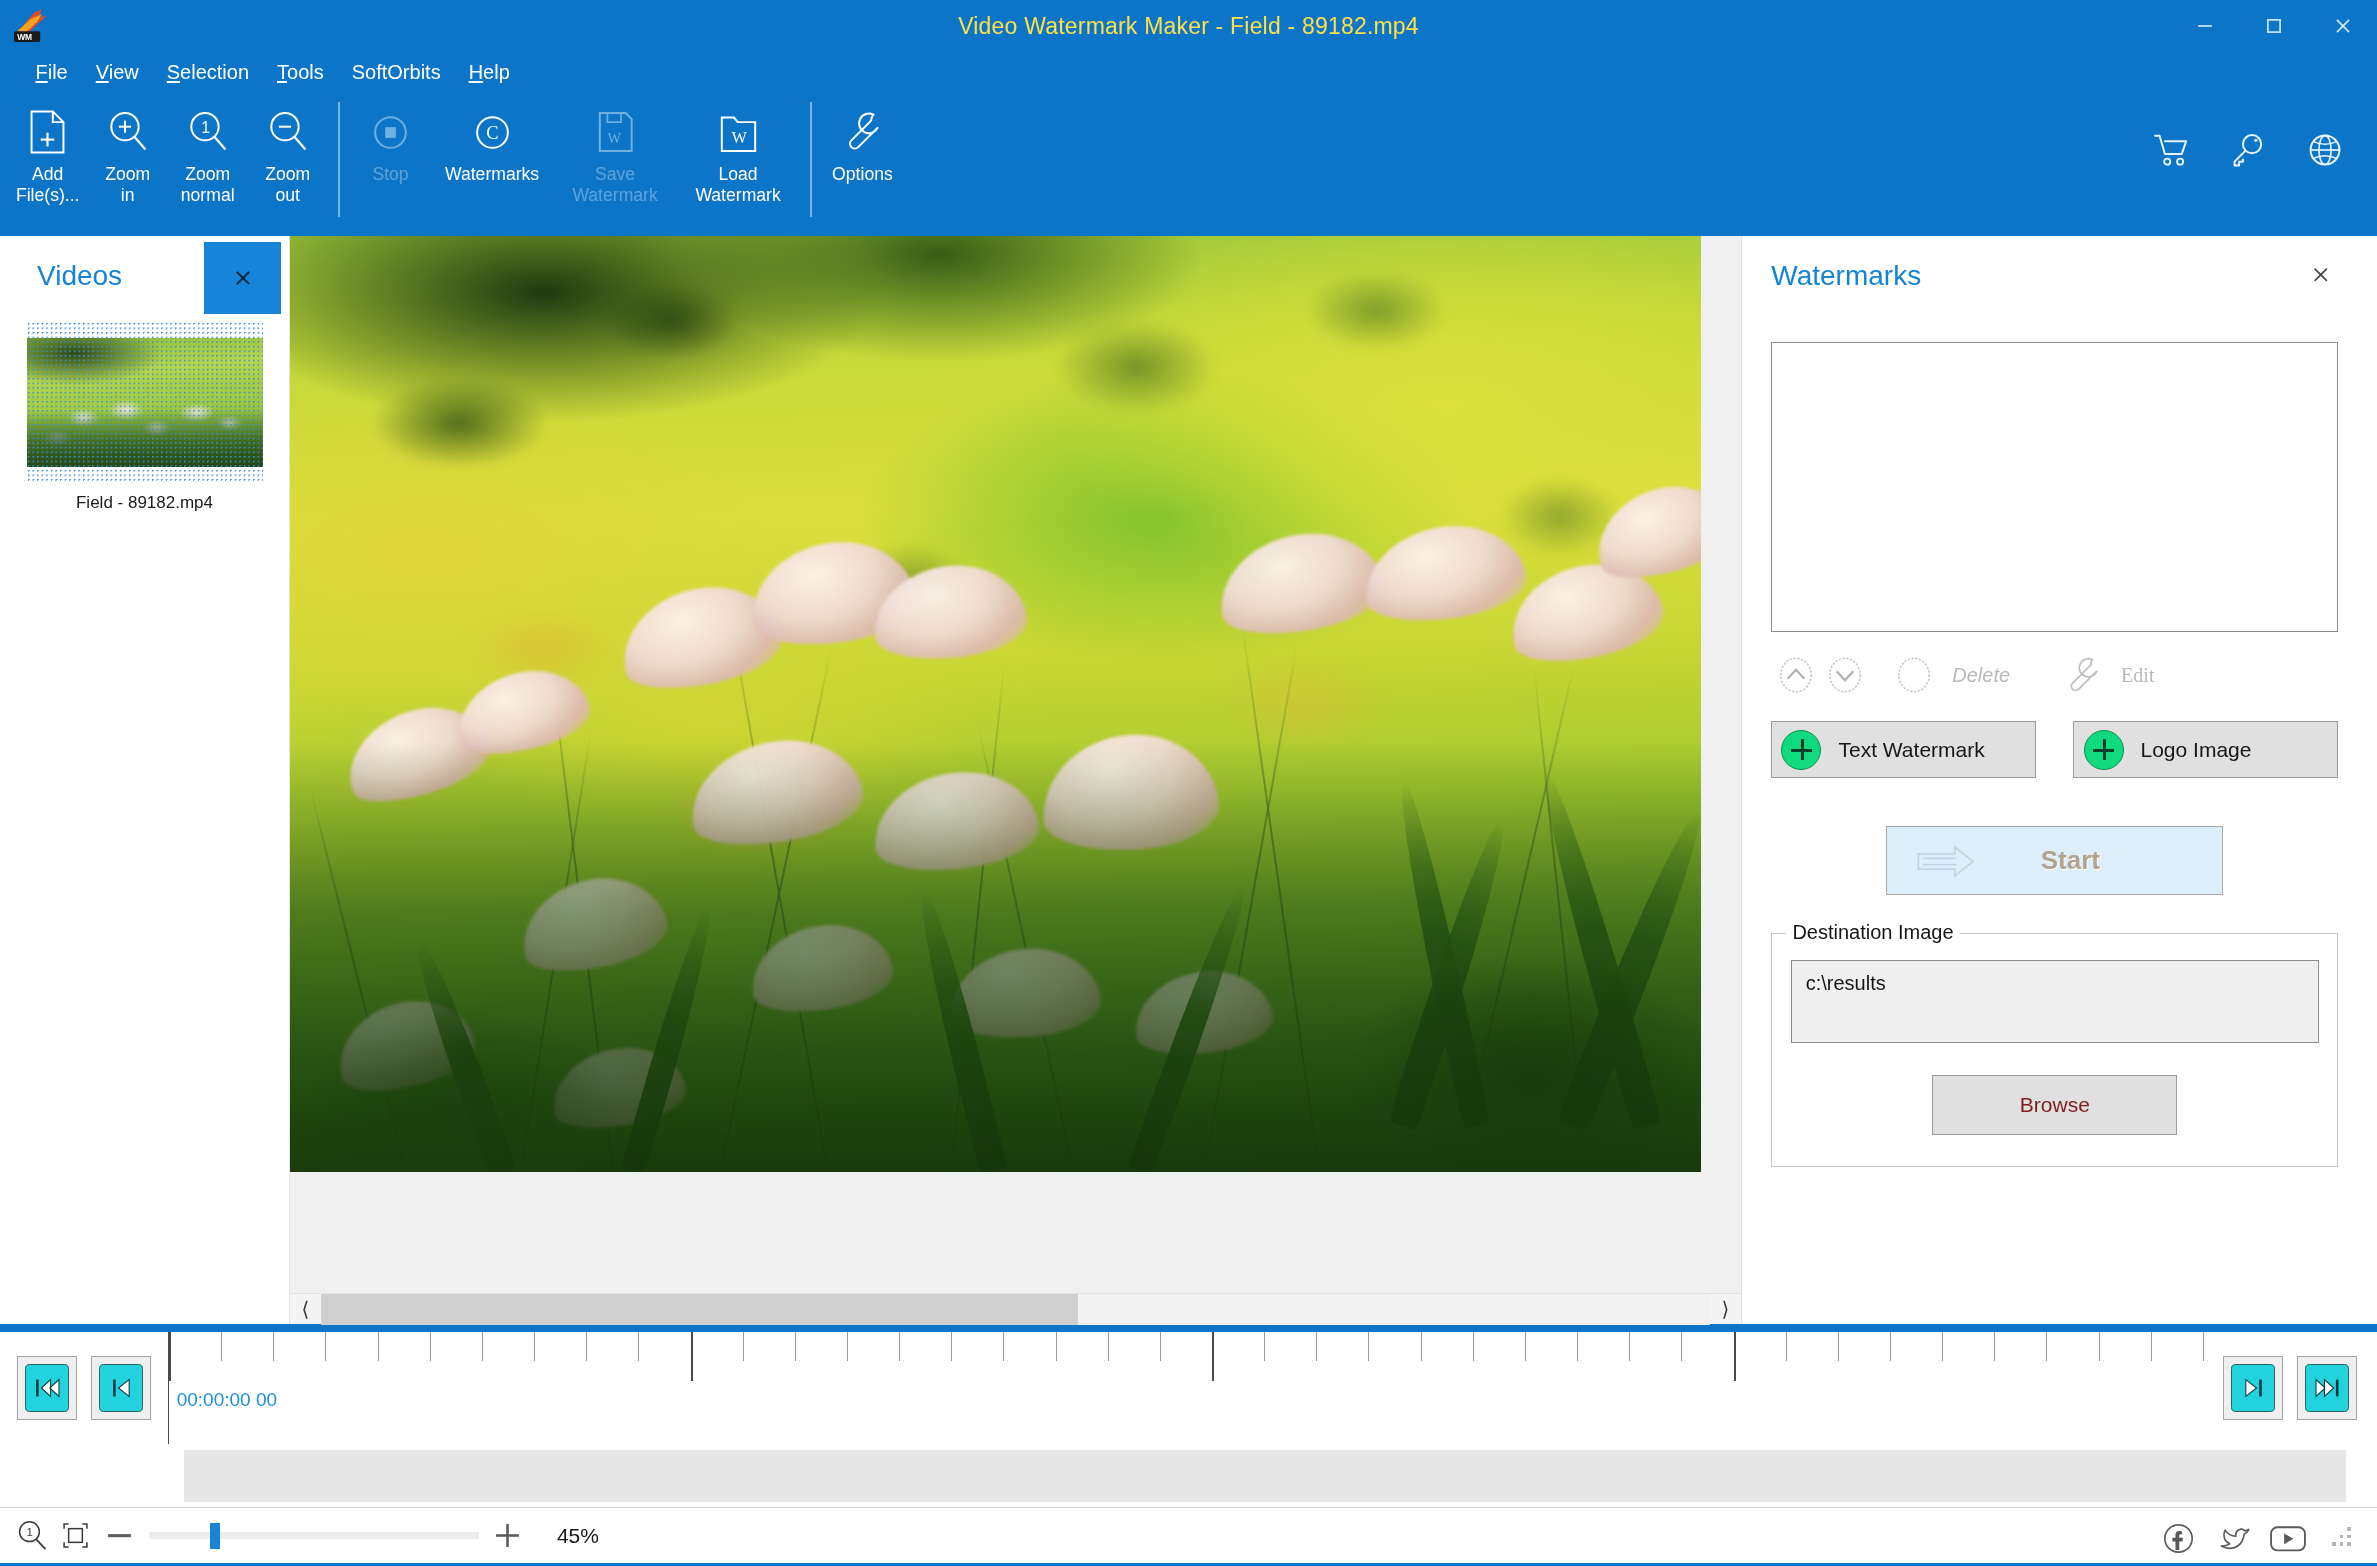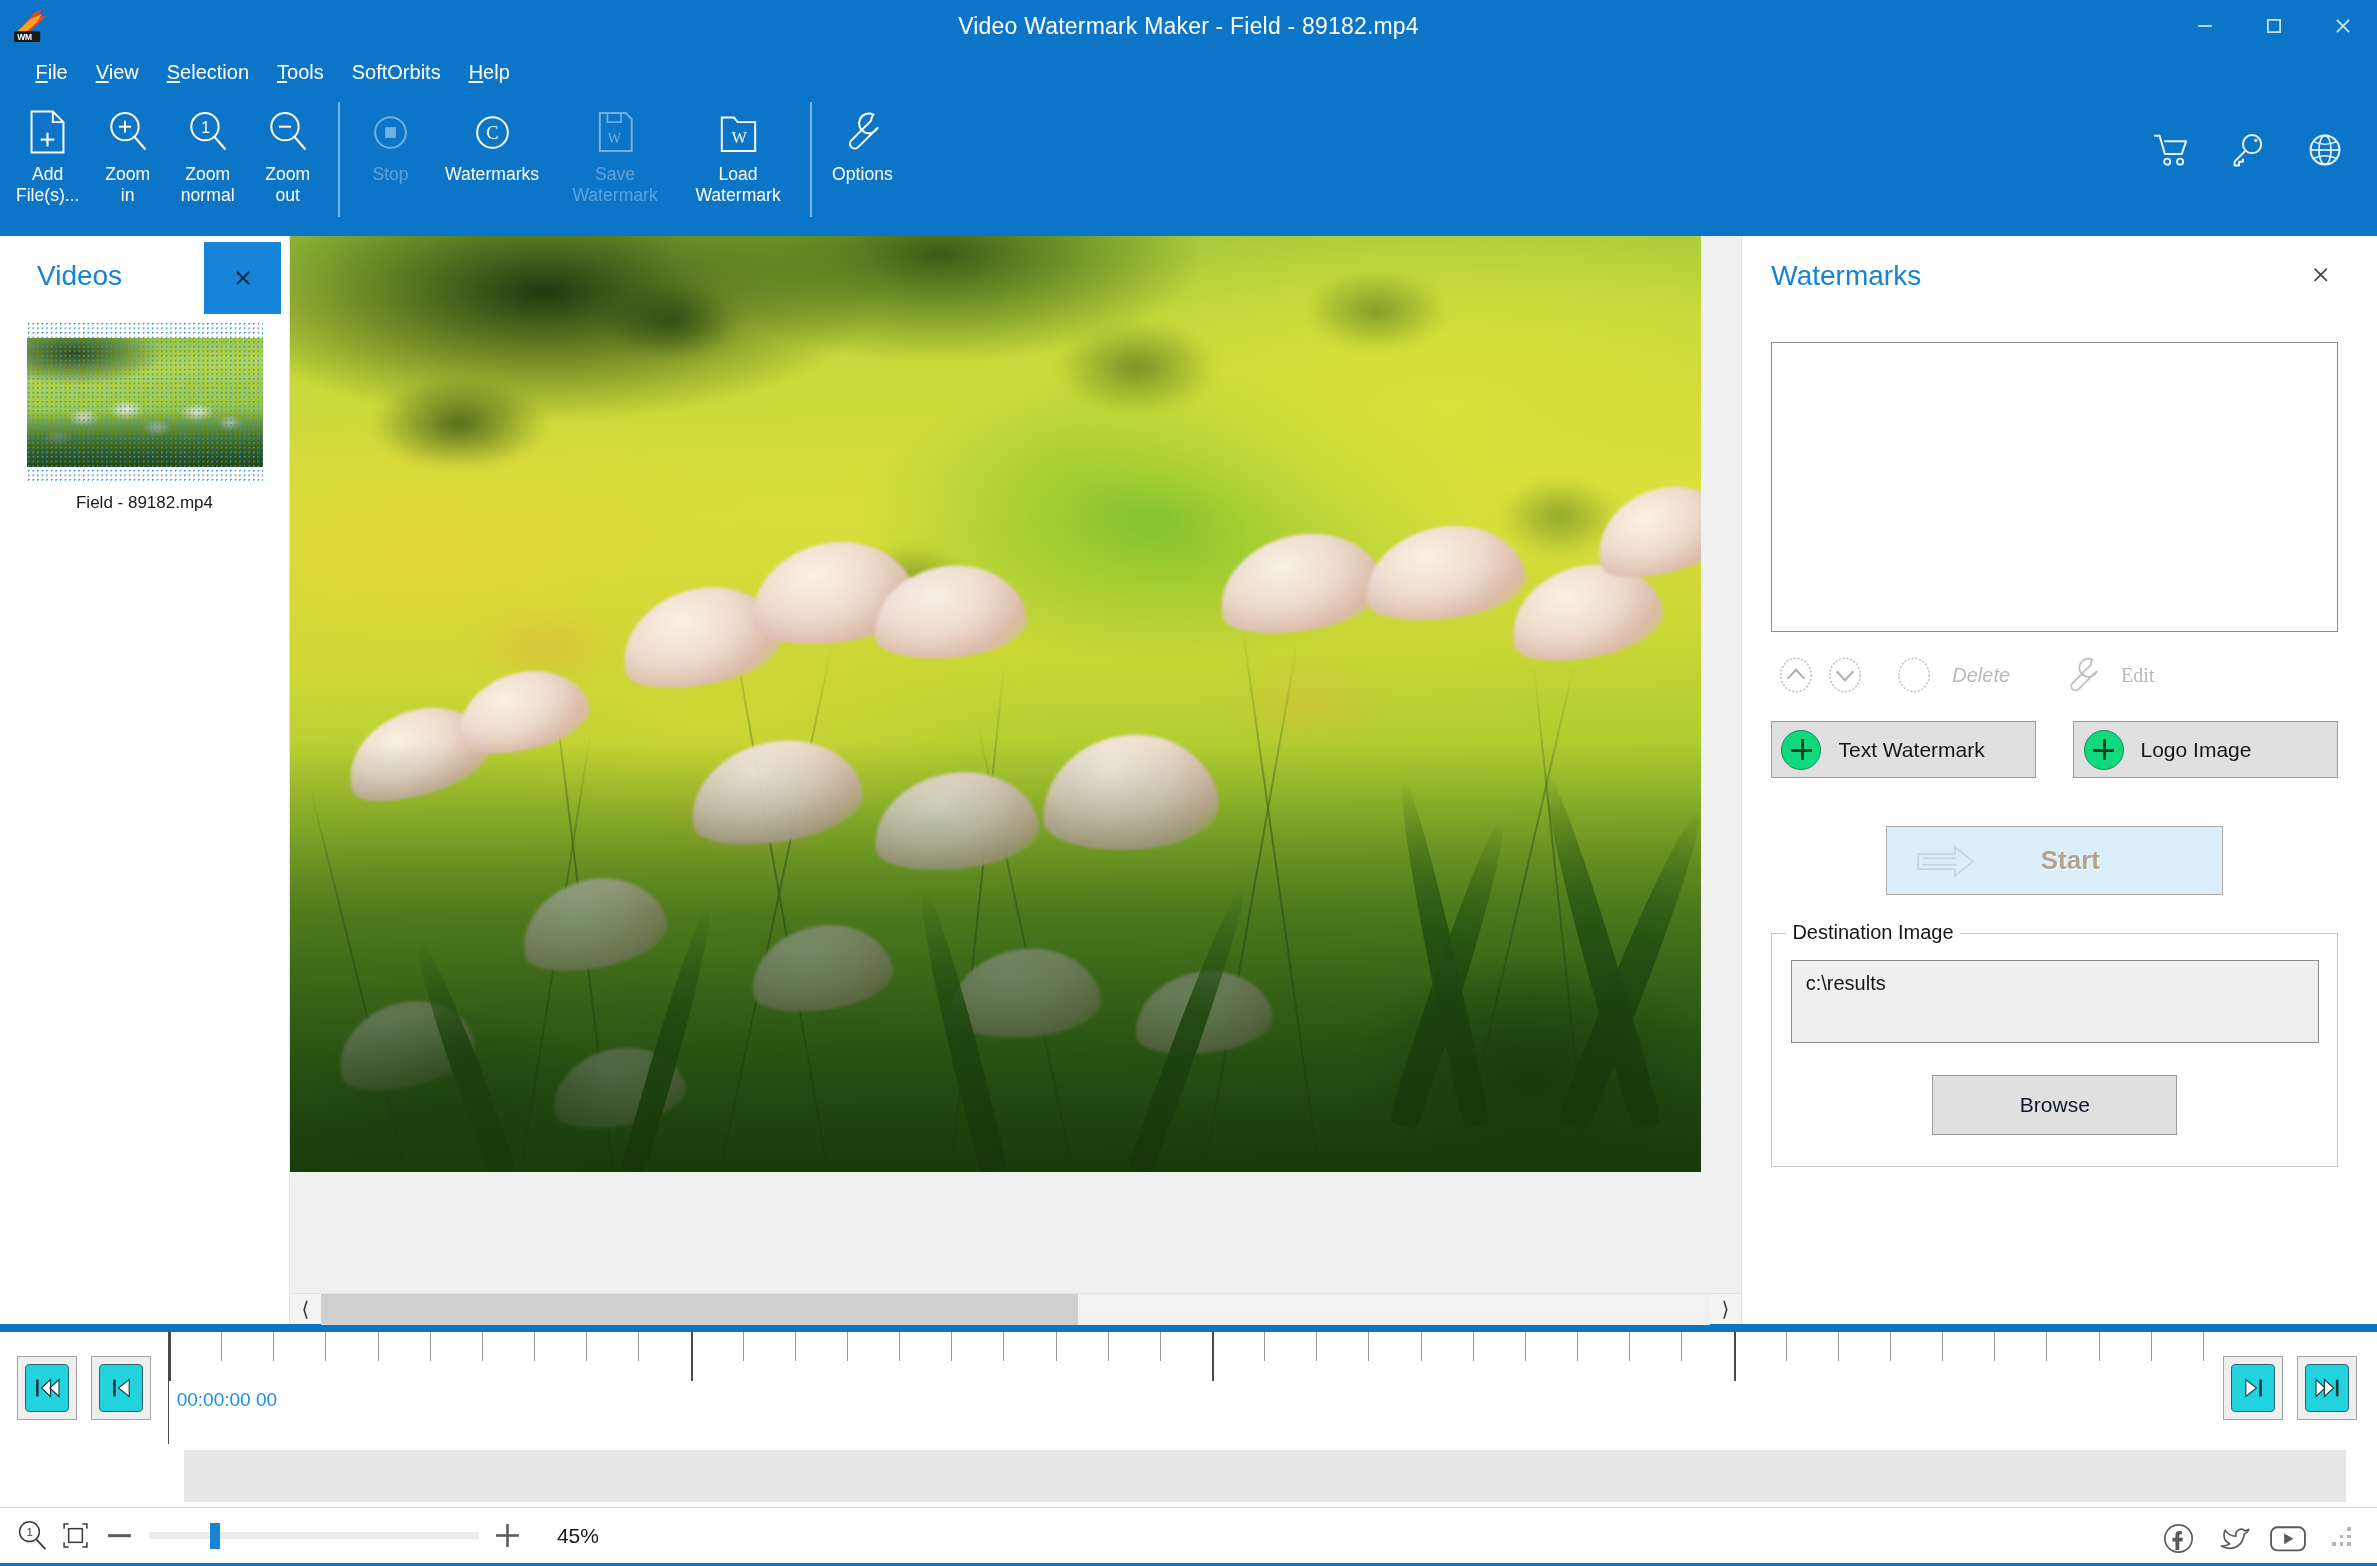--- a/index.html
+++ b/index.html
@@ -25,21 +25,21 @@
     display: flex; align-items: center;
   }
   .app-logo {
     position: absolute; left: 10.7px; top: 4.6px;
     width: 40px; height: 40px;
   }
   .title-text {
     position: absolute; left: 0; right: 0; top: 0;
     height: 52px; line-height: 52px;
     text-align: center;
-    color: #ffffff;
+    color: #fde047;
     font-size: 23px;
     letter-spacing: 0.2px;
   }
   .win-buttons {
     position: absolute; right: 0; top: 0;
     height: 52px; display: flex;
   }
   .win-btn {
     width: 69px; height: 52px;
     display: flex; align-items: center; justify-content: center;
@@ -384,21 +384,21 @@
     border: 1.5px solid #8d8d8d;
     padding: 10.7px 14px;
     font-size: 20px; color: #161616;
   }
   .browse-wrap { display: flex; justify-content: center; margin-top: 32px; }
   .browse-btn {
     width: 245px; height: 60px;
     background: #e0e0e0;
     border: 0.8px solid #9b9b9b;
     display: flex; align-items: center; justify-content: center;
-    font-size: 21px; color: #0f172a;
+    font-size: 21px; color: #7f1d1d;
   }
 
   
   .timeline-sep { height: 7.7px; flex: 0 0 7.7px; background: #0d75c8; }
   .timeline {
     height: 112px; flex: 0 0 112px;
     background: #ffffff;
     display: flex; align-items: stretch;
     position: relative;
   }

